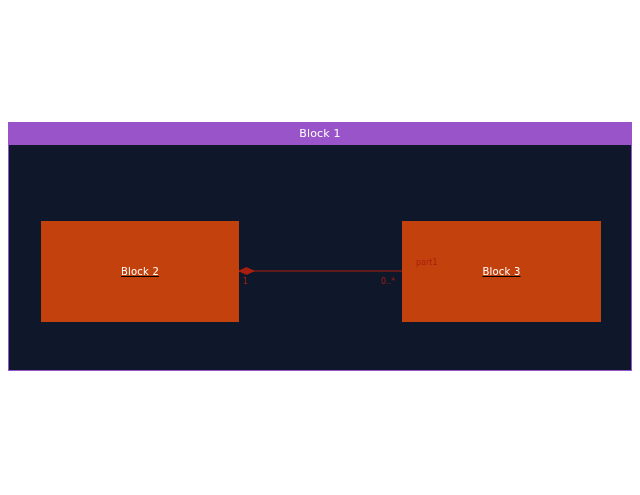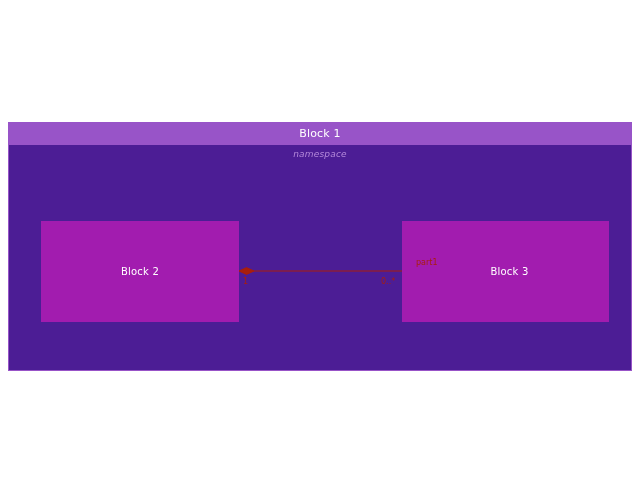--- a/index.html
+++ b/index.html
@@ -24,21 +24,21 @@
   }
 
   #block1-container {
     position: absolute;
     left: 8px;
     top: 122px;
     width: 624px;
     height: 249px;
     box-sizing: border-box;
     border: 1px solid #9854c8;
-    background: #4c1d95;
+    background: #0f172a;
   }
 
   #block1-header {
     position: absolute;
     left: -1px;
     top: -1px;
     width: 624px;
     height: 23px;
     background: #9854c8;
     display: flex;
@@ -61,44 +61,44 @@
     text-align: center;
     color: #b58adb;
     font-size: 9px;
     font-style: italic;
     letter-spacing: 0.2px;
   }
 
   
   .inner-block {
     position: absolute;
-    background: #a21caf;
+    background: #c2410c;
     display: flex;
     align-items: center;
     justify-content: center;
+    text-decoration: underline;
   }
   .inner-block-label {
     color: #ffffff;
     font-size: 10px;
     letter-spacing: 0.2px;
     line-height: 1;
   }
 
   #block2 {
     left: 41px;
     top: 221px;
     width: 198px;
     height: 101px;
   }
   #block3 {
     left: 402px;
     top: 221px;
     width: 199px;
     height: 101px;
-    padding-left: 8px;
   }
 
   
   #composition-connector {
     position: absolute;
     left: 0; top: 0;
     width: 640px; height: 495px;
     pointer-events: none;
     overflow: visible;
   }
@@ -118,21 +118,20 @@
 <body>
 
 <div id="diagram-canvas">
 
   <div id="block1-container">
 
     <div id="block1-header">
       <span id="block1-title">Block 1</span>
     </div>
 
-    <div id="block1-namespace">namespace</div>
   </div>
 
   <div id="block2" class="inner-block">
     <span class="inner-block-label">Block 2</span>
   </div>
 
   <div id="block3" class="inner-block">
     <span class="inner-block-label">Block 3</span>
   </div>
 

